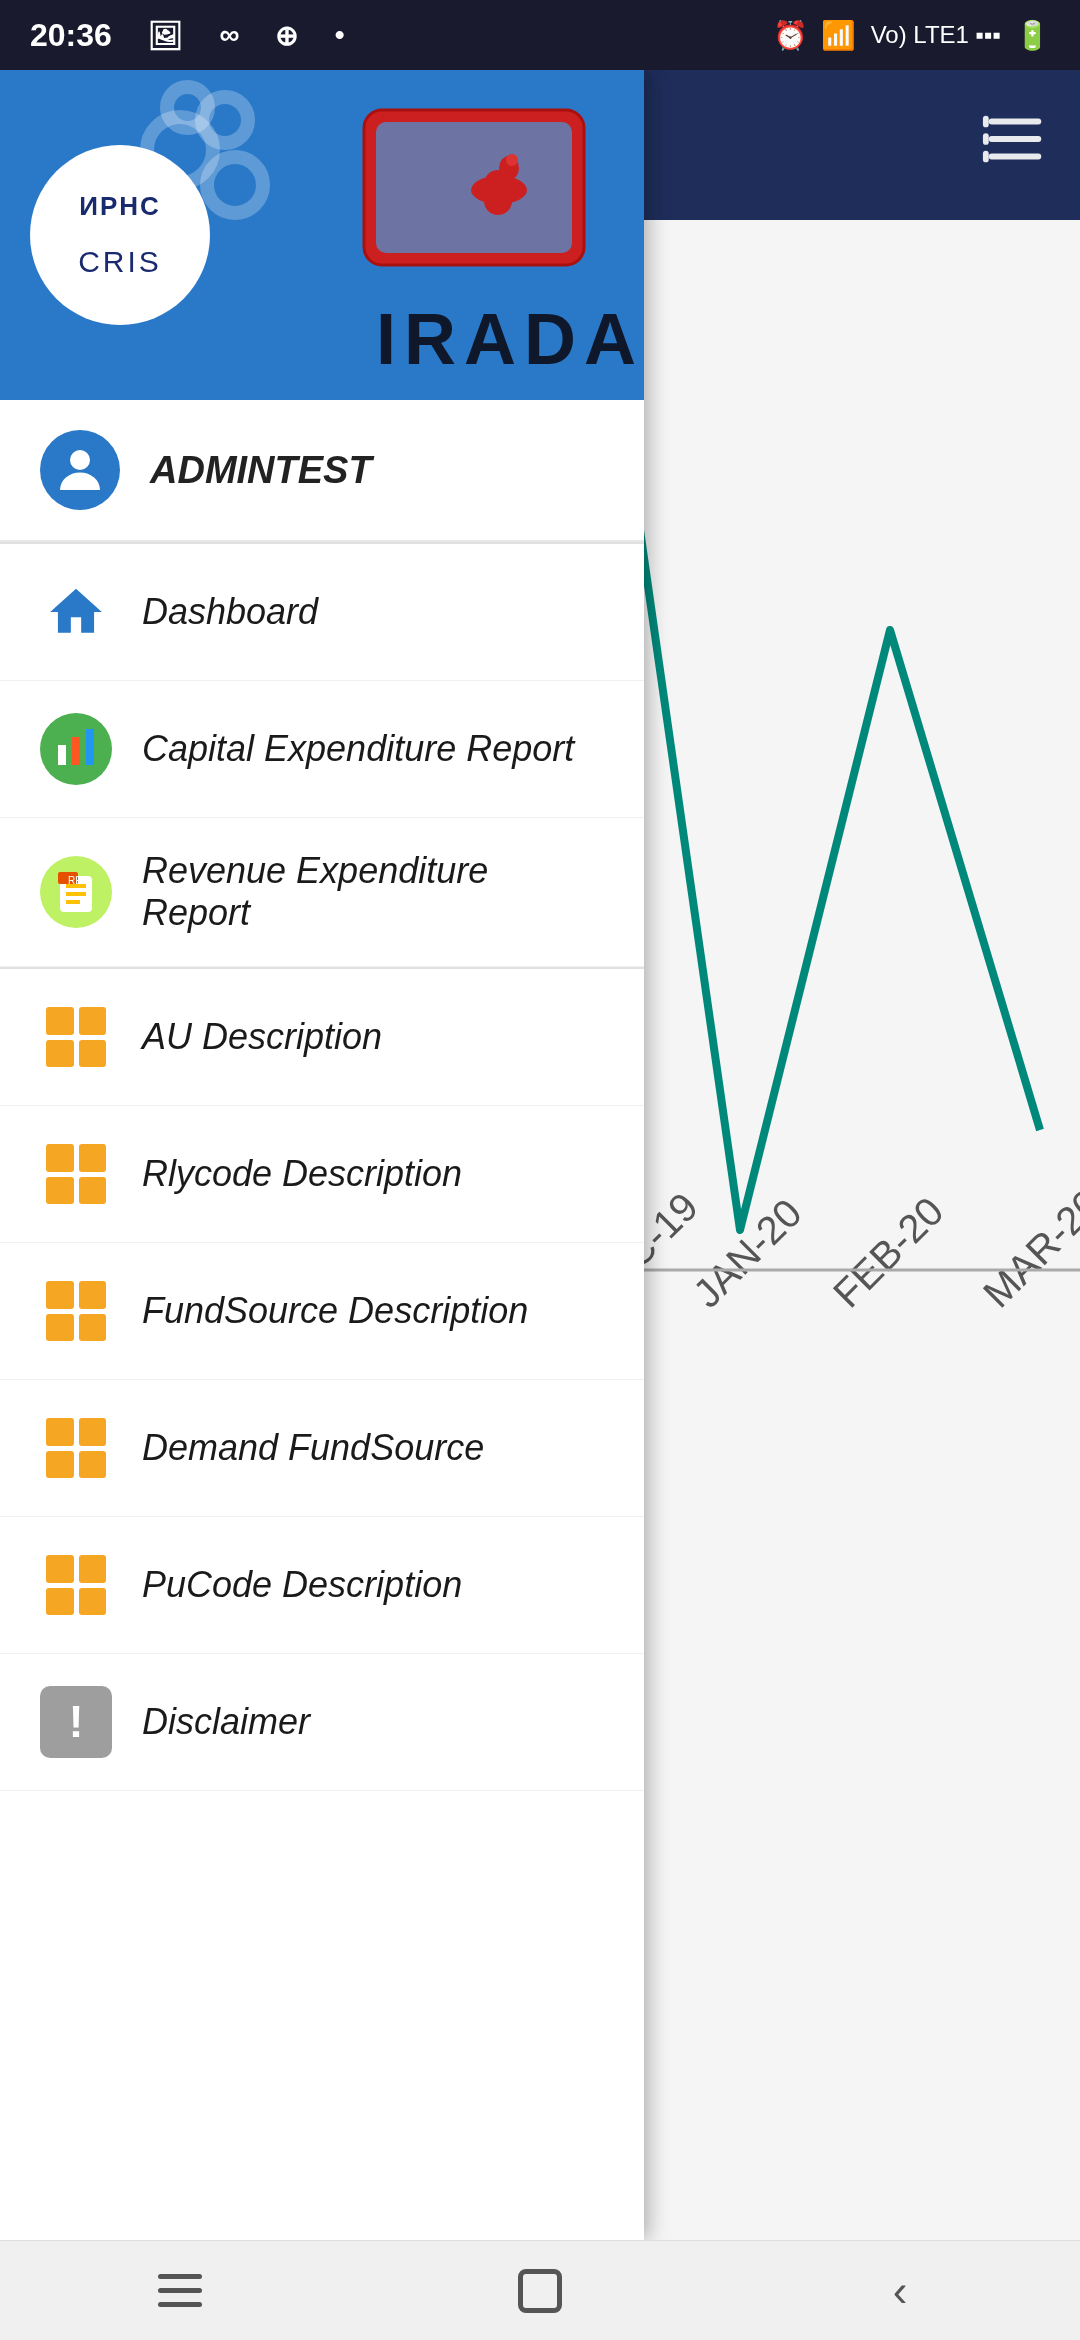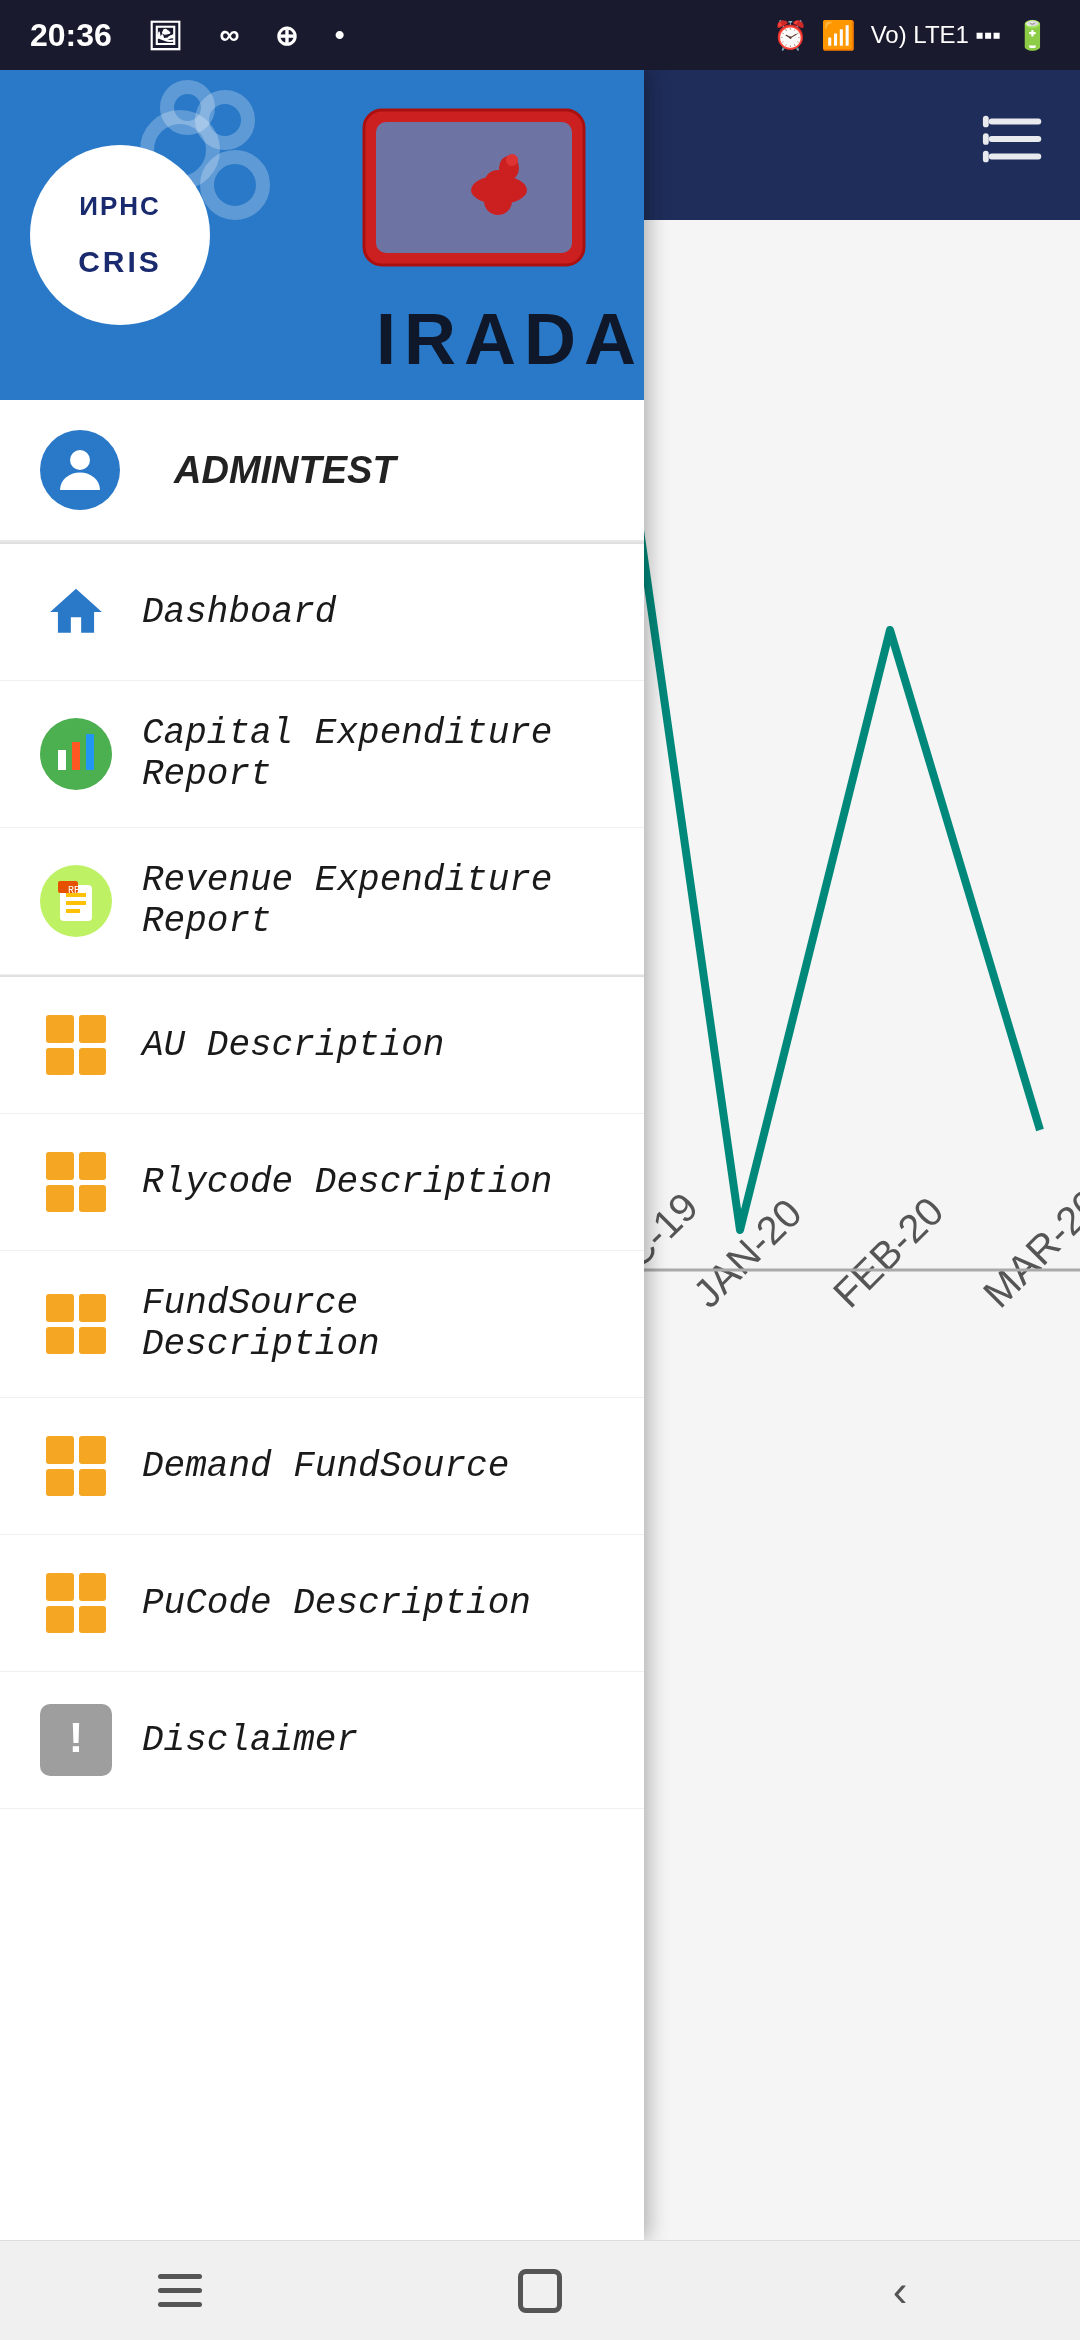--- a/index.html
+++ b/index.html
@@ -140,21 +140,21 @@
     .logo-text-top {
       color: #1a2a6e;
       font-size: 26px;
       font-weight: bold;
       letter-spacing: 2px;
       line-height: 1.2;
     }
     .logo-text-bottom {
       color: #1a2a6e;
       font-size: 30px;
-      font-weight: bold;
+      font-weight: normal;
       letter-spacing: 3px;
       margin-top: 22px;
     }
 
     .irada-graphic {
       position: absolute;
       right: 20px;
       top: 30px;
       z-index: 2;
     }
@@ -196,39 +196,37 @@
       width: 60px;
       height: 60px;
       fill: white;
     }
 
     .user-name {
       font-size: 38px;
       font-weight: bold;
       color: #222;
       font-style: italic;
-      margin-left: 24px;
     }
 
     
     .menu-divider {
       height: 2px;
       background: #e0e0e0;
       margin: 0;
     }
 
     
     .menu-item {
       display: flex;
       align-items: center;
       padding: 32px 40px;
       cursor: pointer;
       border-bottom: 1px solid #f0f0f0;
       transition: background 0.15s;
-      font-family: Liberation Mono, monospace;
     }
 
     .menu-icon {
       width: 72px;
       height: 72px;
       border-radius: 8px;
       display: flex;
       align-items: center;
       justify-content: center;
       margin-right: 30px;

